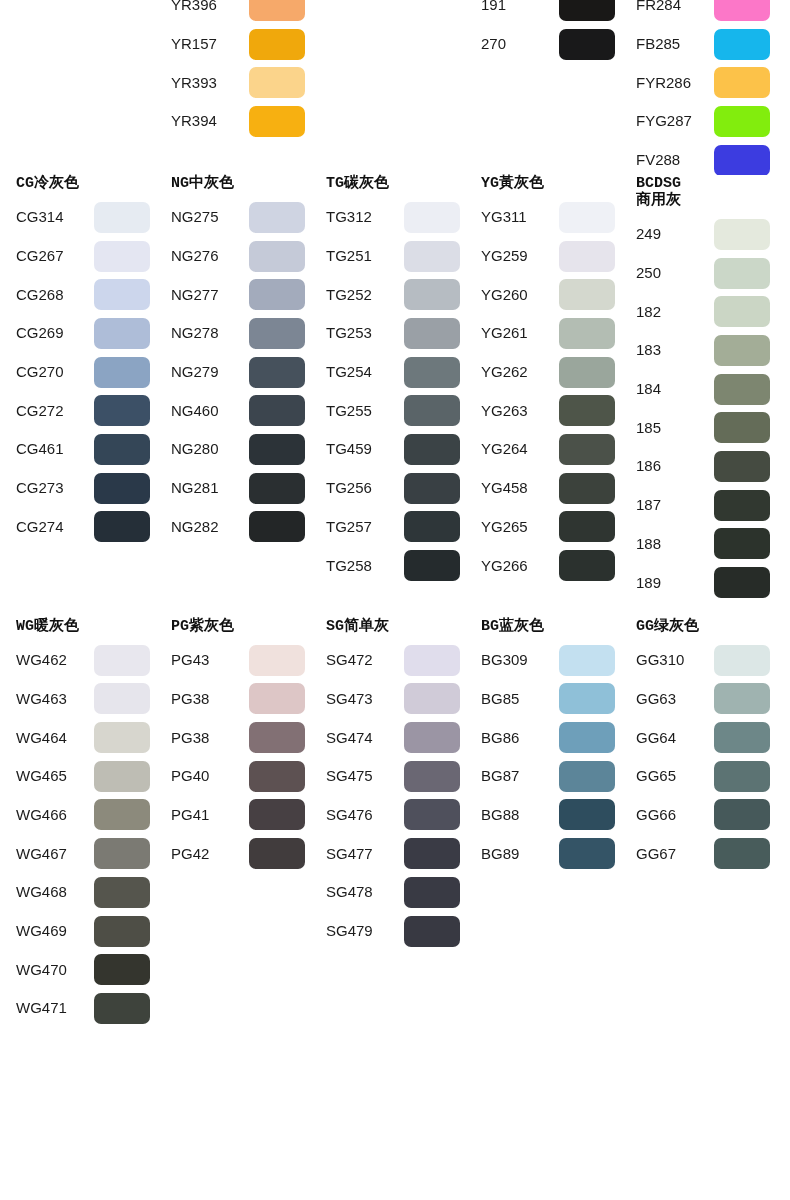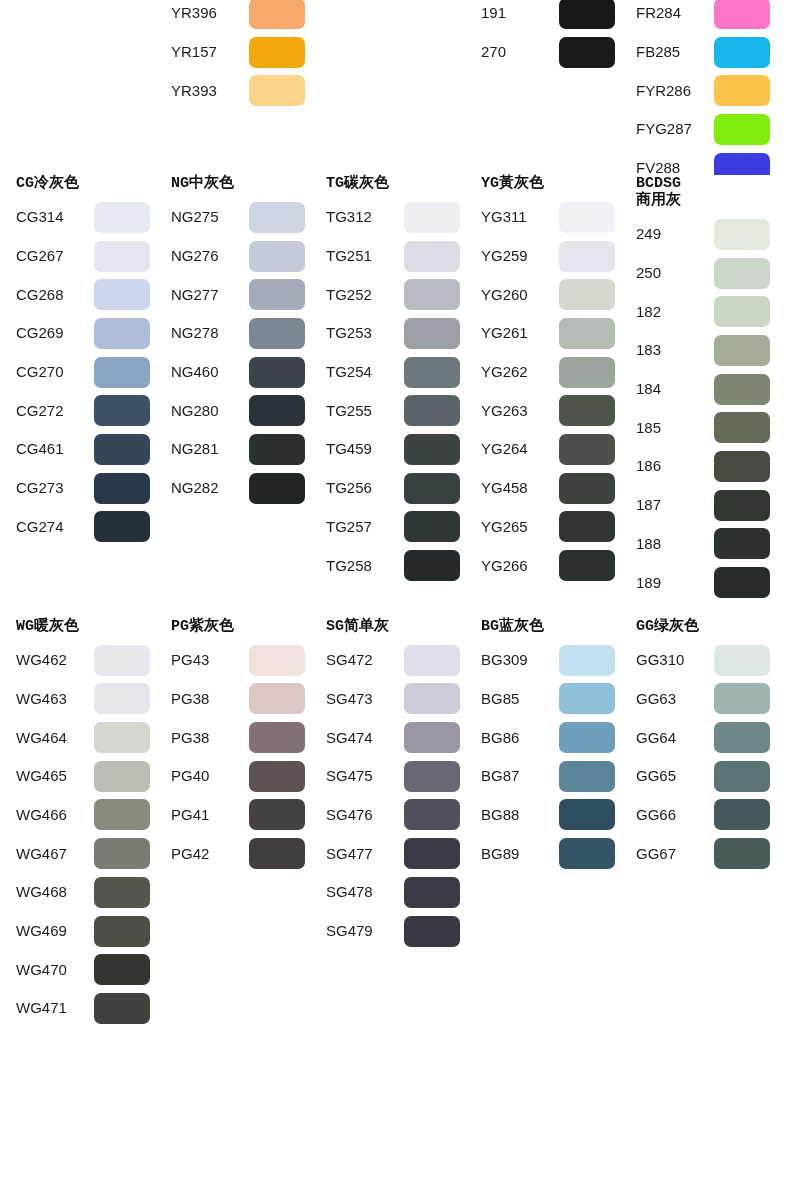--- a/index.html
+++ b/index.html
@@ -75,21 +75,21 @@
     border-radius: 7px;
   }
 
   
   .top-band {
     position: relative;
     height: 175px;
     overflow: hidden;
   }
   .top-band .column {
-    padding-top: 8px;
+    padding-top: 0;
   }
   .top-band .rows {
     margin-top: -20px;
   }
 
   .gap {
     height: 16px;
   }
 </style>
 </head>
@@ -111,20 +111,24 @@
           <span class="swatch-chip" style="background: rgb(246, 169, 106);"></span>
         </div>
         <div class="swatch-row">
           <span class="swatch-label">YR157</span>
           <span class="swatch-chip" style="background: rgb(240, 168, 12);"></span>
         </div>
         <div class="swatch-row">
           <span class="swatch-label">YR393</span>
           <span class="swatch-chip" style="background: rgb(251, 212, 139);"></span>
         </div>
+        <div class="swatch-row">
+          <span class="swatch-label">YR394</span>
+          <span class="swatch-chip" style="background: rgb(247, 176, 17);"></span>
+        </div>
       </div>
     </div>
 
     <div class="column">
       <div class="col-title spacer-title"></div>
       <div class="rows"></div>
     </div>
 
     <div class="column">
       <div class="col-title spacer-title"></div>
@@ -222,20 +226,24 @@
           </div>
           <div class="swatch-row">
             <span class="swatch-label">NG277</span>
             <span class="swatch-chip" style="background: rgb(163, 171, 188);"></span>
           </div>
           <div class="swatch-row">
             <span class="swatch-label">NG278</span>
             <span class="swatch-chip" style="background: rgb(124, 134, 148);"></span>
           </div>
           <div class="swatch-row">
+            <span class="swatch-label">NG279</span>
+            <span class="swatch-chip" style="background: rgb(70, 81, 92);"></span>
+          </div>
+          <div class="swatch-row">
             <span class="swatch-label">NG460</span>
             <span class="swatch-chip" style="background: rgb(60, 69, 78);"></span>
           </div>
           <div class="swatch-row">
             <span class="swatch-label">NG280</span>
             <span class="swatch-chip" style="background: rgb(44, 51, 56);"></span>
           </div>
           <div class="swatch-row">
             <span class="swatch-label">NG281</span>
             <span class="swatch-chip" style="background: rgb(42, 47, 49);"></span>

